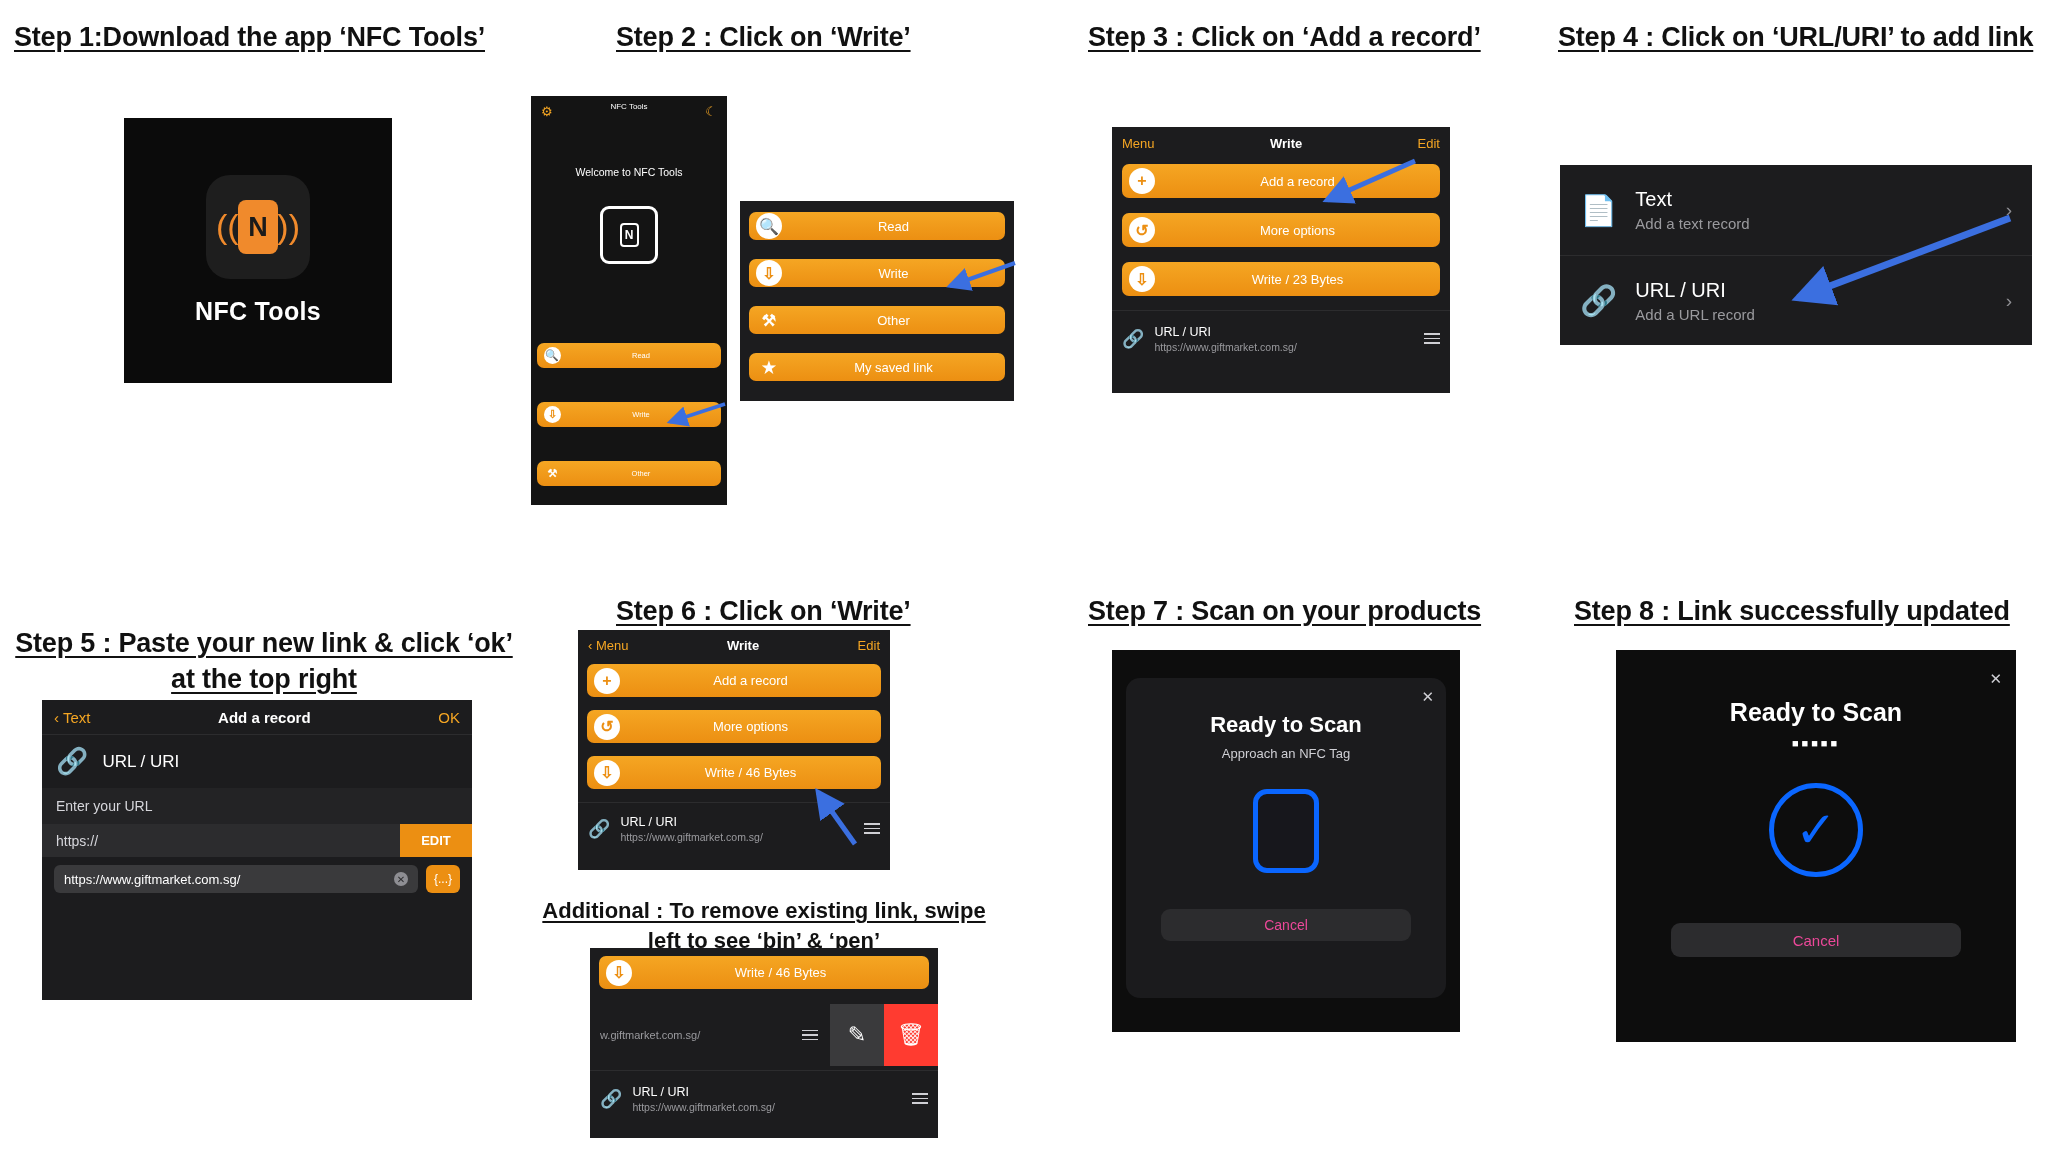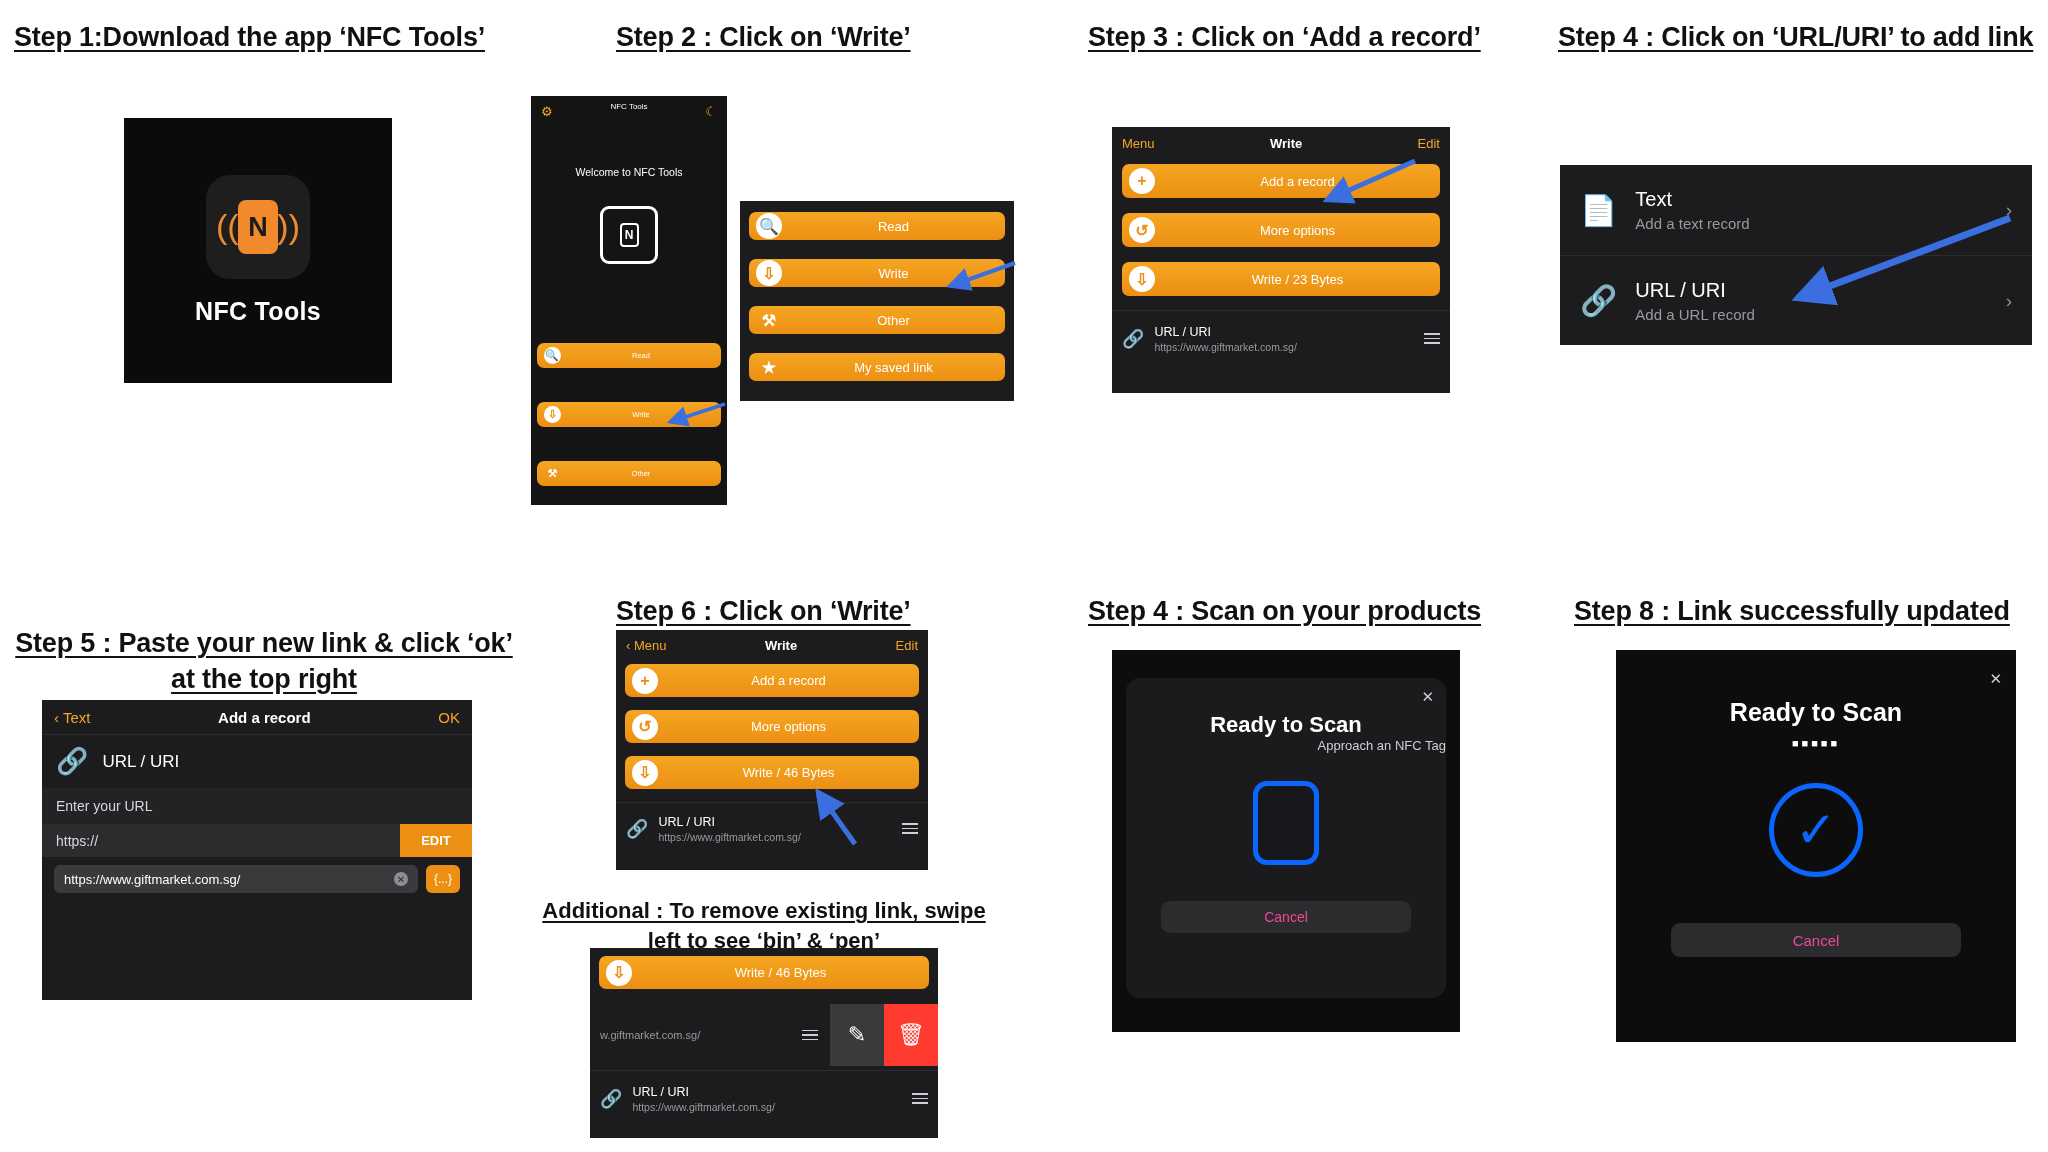--- a/index.html
+++ b/index.html
@@ -306,21 +306,21 @@
     <defs>
         <marker id="ah4" markerWidth="6" markerHeight="6" refX="5" refY="3" orient="auto">
       <path d="M0,0 L6,3 L0,6 z" fill="#3b6fe0"></path>
         </marker>
       </defs>
     <line x1="230" y1="10" x2="18" y2="90" stroke="#3b6fe0" stroke-width="7" marker-end="url(#ah4)"></line>
   </svg>
 
   <div class="step-title center" style="left:14px; top:594px; width:500px;margin-top:32px;">Step 5 : Paste your new link &amp; click ‘ok’ at the top right</div>
   <div class="step-title" style="left:616px; top:594px; width:420px;">Step 6 : Click on ‘Write’</div>
-  <div class="step-title" style="left:1088px; top:594px; width:440px;">Step 4 : Scan on your products</div>
+  <div class="step-title" style="left:1088px; top:594px; width:440px;">Step 7 : Scan on your products</div>
   <div class="step-title" style="left:1574px; top:594px; width:470px;">Step 8 : Link successfully updated</div>
 
   <div class="s5" style="left:42px; top:700px; width:430px; height:300px;">
     <div class="s5-nav">
       <span>‹ <span>Text</span></span>
       <span class="t">Add a record</span>
       <span>OK</span>
     </div>
     <div class="s5-row" style="height:54px; border-top:1px solid #2c2c2e;">
       <span style="font-size:26px;">🔗</span>
@@ -333,21 +333,21 @@
     </div>
     <div class="s5-url">
       <span class="field">
         <span style="flex:1;">https://www.giftmarket.com.sg/</span>
         <span class="s5-clear">✕</span>
       </span>
       <span class="s5-dots">{...}</span>
     </div>
   </div>
 
-  <div class="shot" style="left:616px; top:630px; width:312px; height:240px; background:#1c1c1e;">
+  <div class="shot" style="left:578px; top:630px; width:312px; height:240px; background:#1c1c1e;">
     <div class="navbar" style="height:30px;">
       <span>‹ <span>Menu</span></span>
       <span class="title">Write</span>
       <span>Edit</span>
     </div>
     <div class="orange-btn" style="position:absolute; left:9px; top:34px; width:294px; height:33px;">
       <span class="circ">+</span>
       <span class="lbl">Add a record</span>
     </div>
     <div class="orange-btn" style="position:absolute; left:9px; top:80px; width:294px; height:33px;">
@@ -408,21 +408,21 @@
           <i></i>
           <i></i>
         </span>
     </div>
   </div>
 
   <div class="shot" style="left:1112px; top:650px; width:348px; height:382px; background:#0d0d0d;">
     <div class="scan-card" style="left:14px; top:28px; width:320px; height:320px;">
       <span class="close-x" style="right:12px; top:10px;">✕</span>
       <div class="scan-title" style="margin-top:34px; font-size:22px;">Ready to Scan</div>
-      <div class="scan-sub" style="font-size:13px;text-align:right;">Approach an NFC Tag</div>
+      <div class="scan-sub" style="margin-top:8px; font-size:13px;">Approach an NFC Tag</div>
       <div class="phone-glyph" style="margin:28px auto 0; width:66px; height:84px;"></div>
       <div class="cancel-btn" style="margin:36px auto 0; width:250px; height:32px; font-size:14px;">Cancel</div>
     </div>
   </div>
 
   <div class="shot" style="left:1616px; top:650px; width:400px; height:392px; background:#0d0d0d;">
     <span class="close-x" style="right:14px; top:20px;">✕</span>
     <div class="scan-title" style="margin-top:48px; font-size:25px;">Ready to Scan</div>
     <div style="text-align:center; color:#fff; font-size:11px; letter-spacing:3px; margin-top:10px;">■■■■■</div>
     <div class="check-circle" style="margin:34px auto 0; width:94px; height:94px; font-size:50px;">✓</div>

